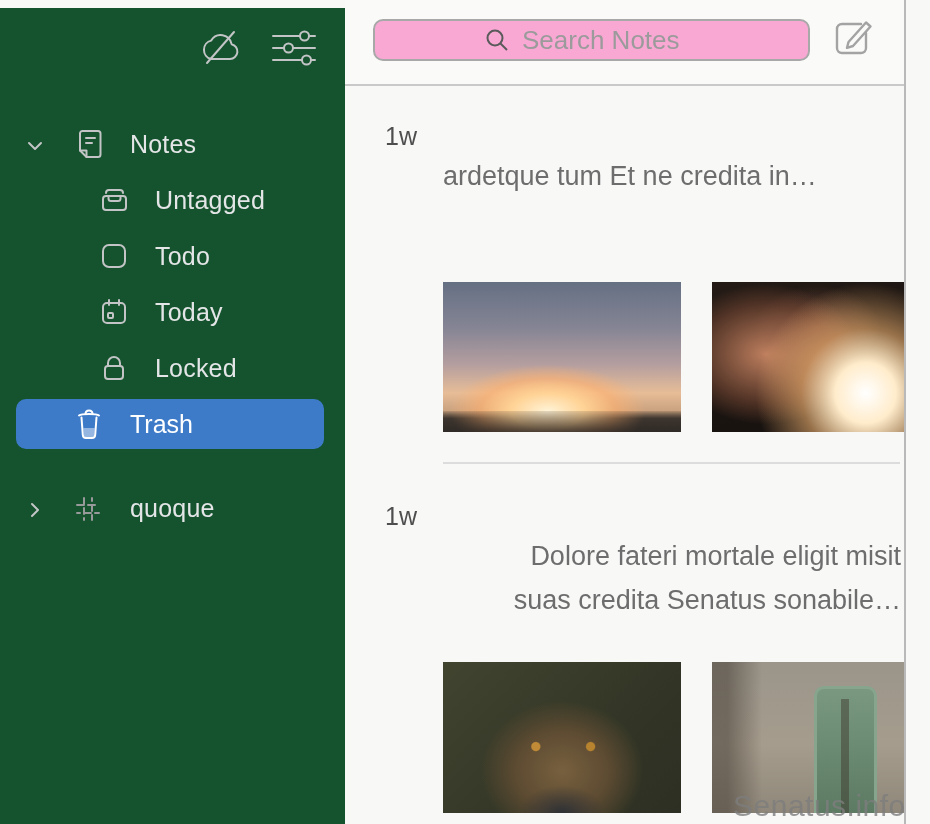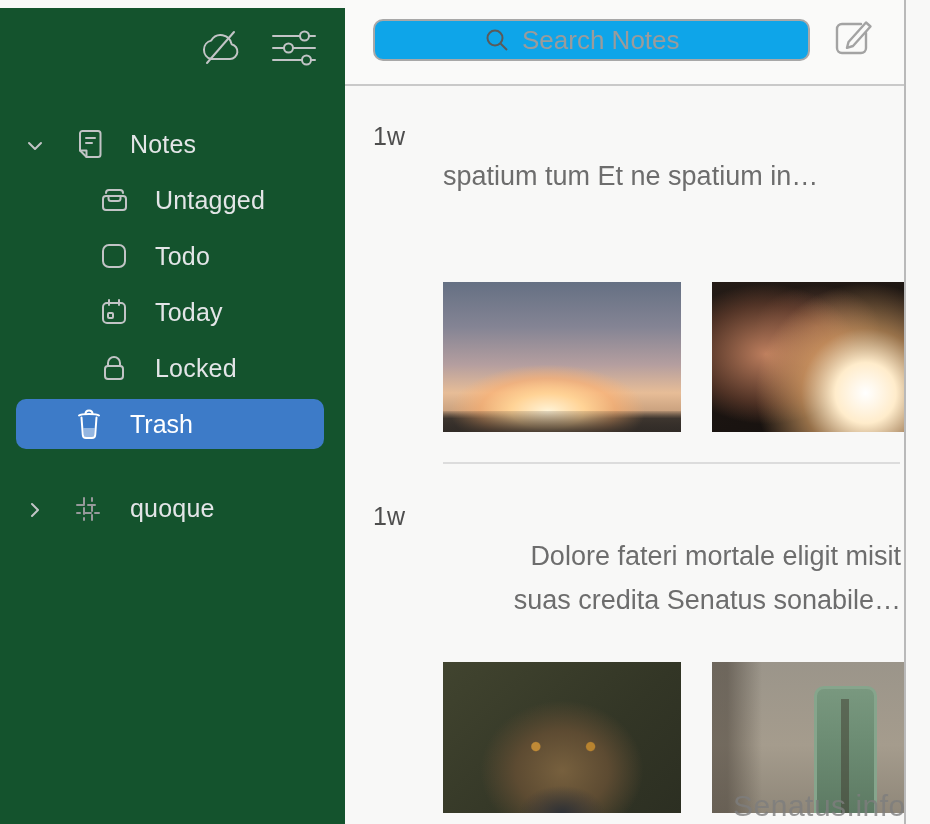--- a/index.html
+++ b/index.html
@@ -19,31 +19,31 @@
           background:#3d7bc8;border-radius:10px;color:#fff;font-size:25px;}
   .sb-sel .icn{position:absolute;left:58px;top:9px;}
   .sb-sel .lbl{position:absolute;left:114px;line-height:50px;}
   svg.stroke{fill:none;stroke:#c2c4c6;stroke-width:2;stroke-linecap:round;stroke-linejoin:round;}
   .sb-sel svg.stroke{stroke:#fff;}
 
   
   .list-header{position:absolute;left:345px;top:0;width:559px;height:86px;
                background:#fafaf9;border-bottom:2px solid #c9c9c9;box-sizing:border-box;}
   .search-box{position:absolute;left:28px;top:19px;width:437px;height:42px;box-sizing:border-box;
-              border:2px solid #a8a8a8;border-radius:10px;background:#0ea5e9;
+              border:2px solid #a8a8a8;border-radius:10px;background:#f9a8d4;
               display:flex;align-items:center;justify-content:center;gap:10px;cursor:text;}
   .search-box input{border:none;outline:none;background:transparent;width:175px;
                     font-family:"Liberation Sans",sans-serif;font-size:26px;color:#444;}
   .search-box input::placeholder{color:#9b9b9b;opacity:1;}
   .compose-btn{position:absolute;left:486px;top:17px;cursor:pointer;}
 
   .v-divider{position:absolute;left:904px;top:0;width:2px;height:824px;background:#b9b9b9;}
   .gutter{position:absolute;left:906px;top:0;width:24px;height:824px;background:#f8f8f7;}
 
-  .note-date{position:absolute;font-size:25px;color:#4e4e4e;cursor:default;}
+  .note-date{position:absolute;font-size:25px;color:#4e4e4e;cursor:default;margin-left:12px;}
   .note-title{position:absolute;left:443px;width:458px;font-size:27px;color:#6d6d6d;
               line-height:44px;cursor:default;}
   .thumb{position:absolute;height:150px;overflow:hidden;cursor:pointer;}
   .sep{position:absolute;left:443px;width:457px;height:2px;background:#dcdcdc;}
 
   
   .ph-sunset{background:
      radial-gradient(ellipse 130px 62px at 44% 86%, #fff3d6 0%, #ffd396 28%, rgba(255,176,110,.6) 52%, rgba(190,150,140,0) 75%),
      linear-gradient(180deg,#657083 0%,#848494 30%,#b49e9f 55%,#e7bd97 74%,#caa27f 86%,#453c34 91%,#37322c 100%);}
   .ph-sunset::after{content:"";position:absolute;left:0;right:0;bottom:0;height:14%;
@@ -202,21 +202,21 @@
         <path d="M17.5 25 L35 5.5 l4.5 4 L22 29 l-6 1.8 z"></path>
       </svg>
     </span>
   </div>
 
   <div>
 
     <div>
       <div class="note-date" style="left:373px;top:122px;">1w</div>
       <div class="note-title" style="top:154px;">
-        <div>spatium tum Et ne spatium in…</div>
+        <div>ardetque tum Et ne credita in…</div>
       </div>
       <div class="thumb ph-sunset" style="left:443px;top:282px;width:238px;"></div>
       <div class="thumb ph-sparks" style="left:712px;top:282px;width:192px;"></div>
     </div>
 
     <div class="sep" style="top:462px;"></div>
 
     <div>
       <div class="note-date" style="left:373px;top:502px;">1w</div>
       <div class="note-title" style="top:534px;text-align:right;">

